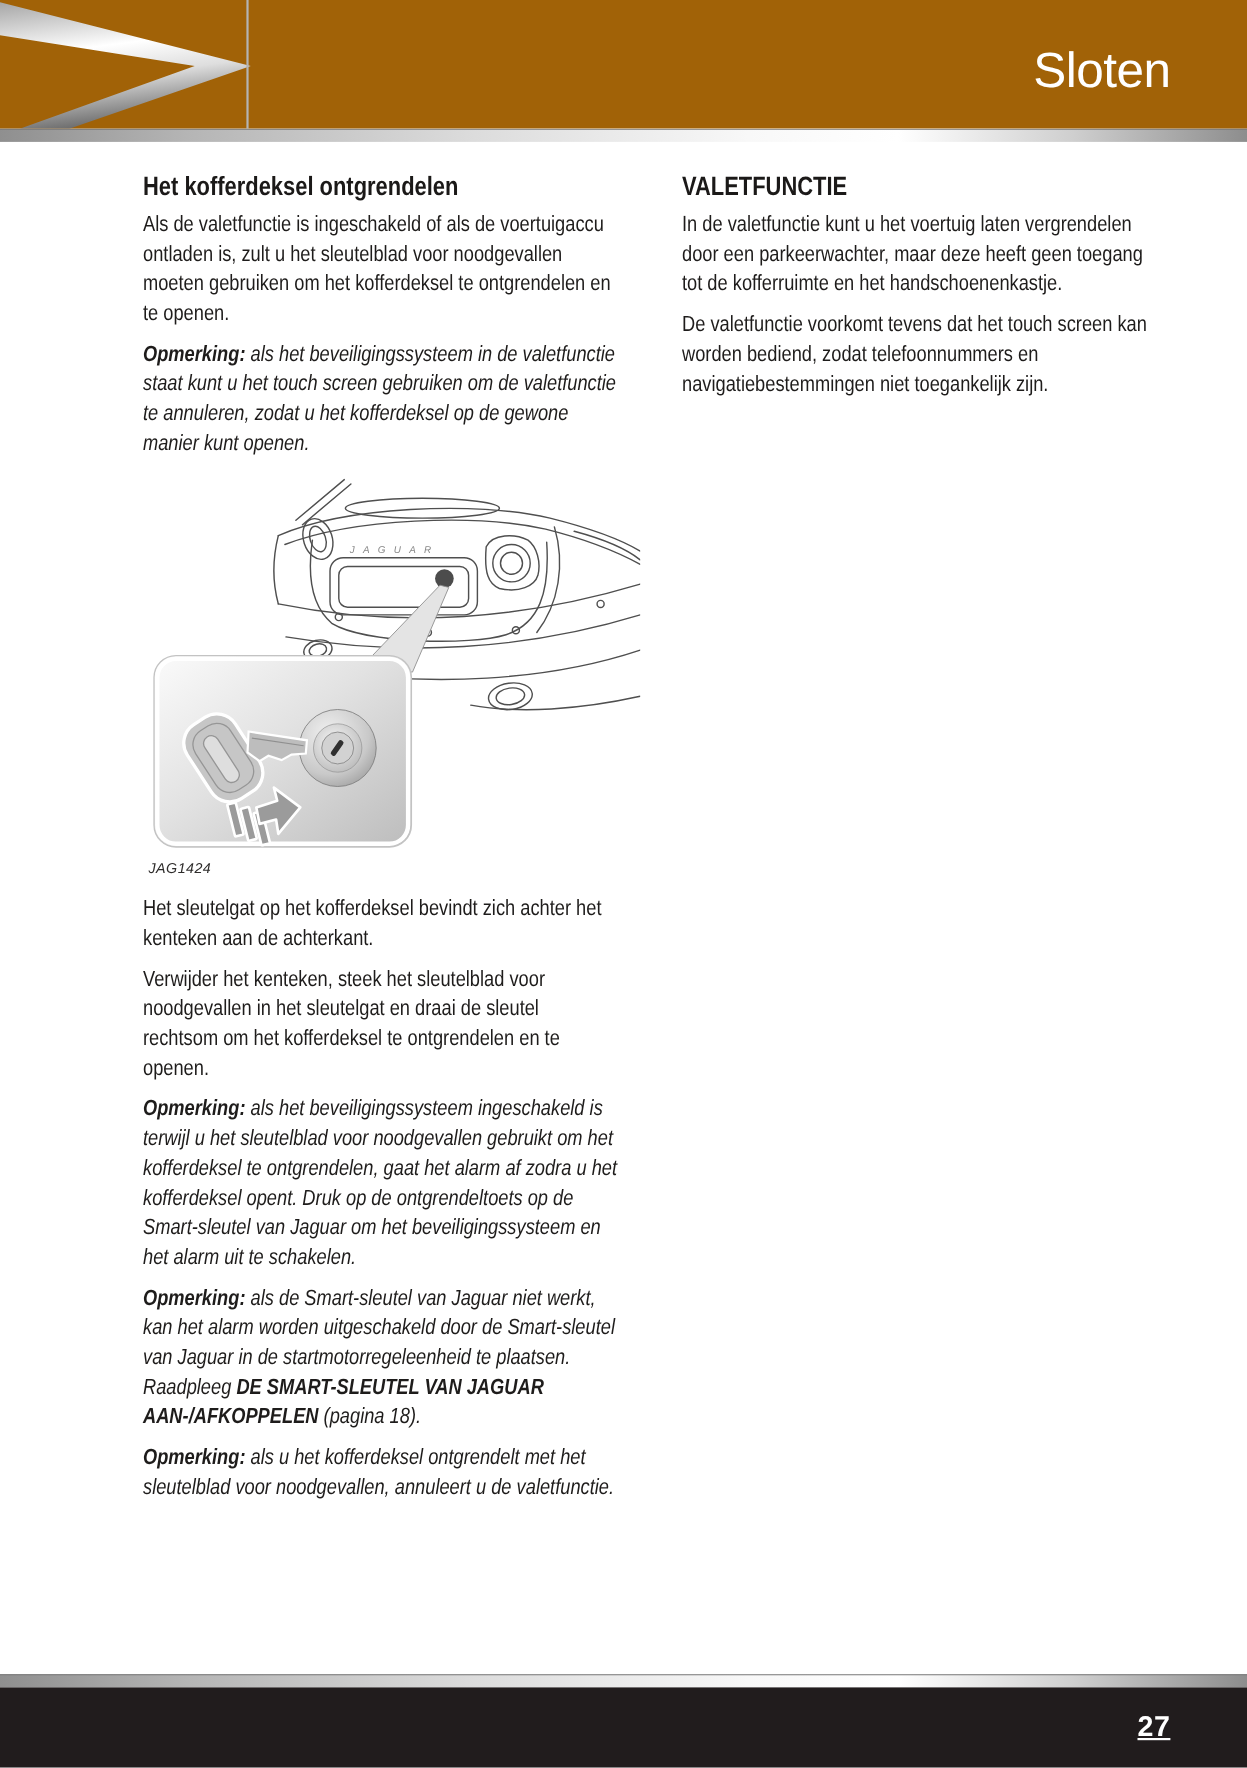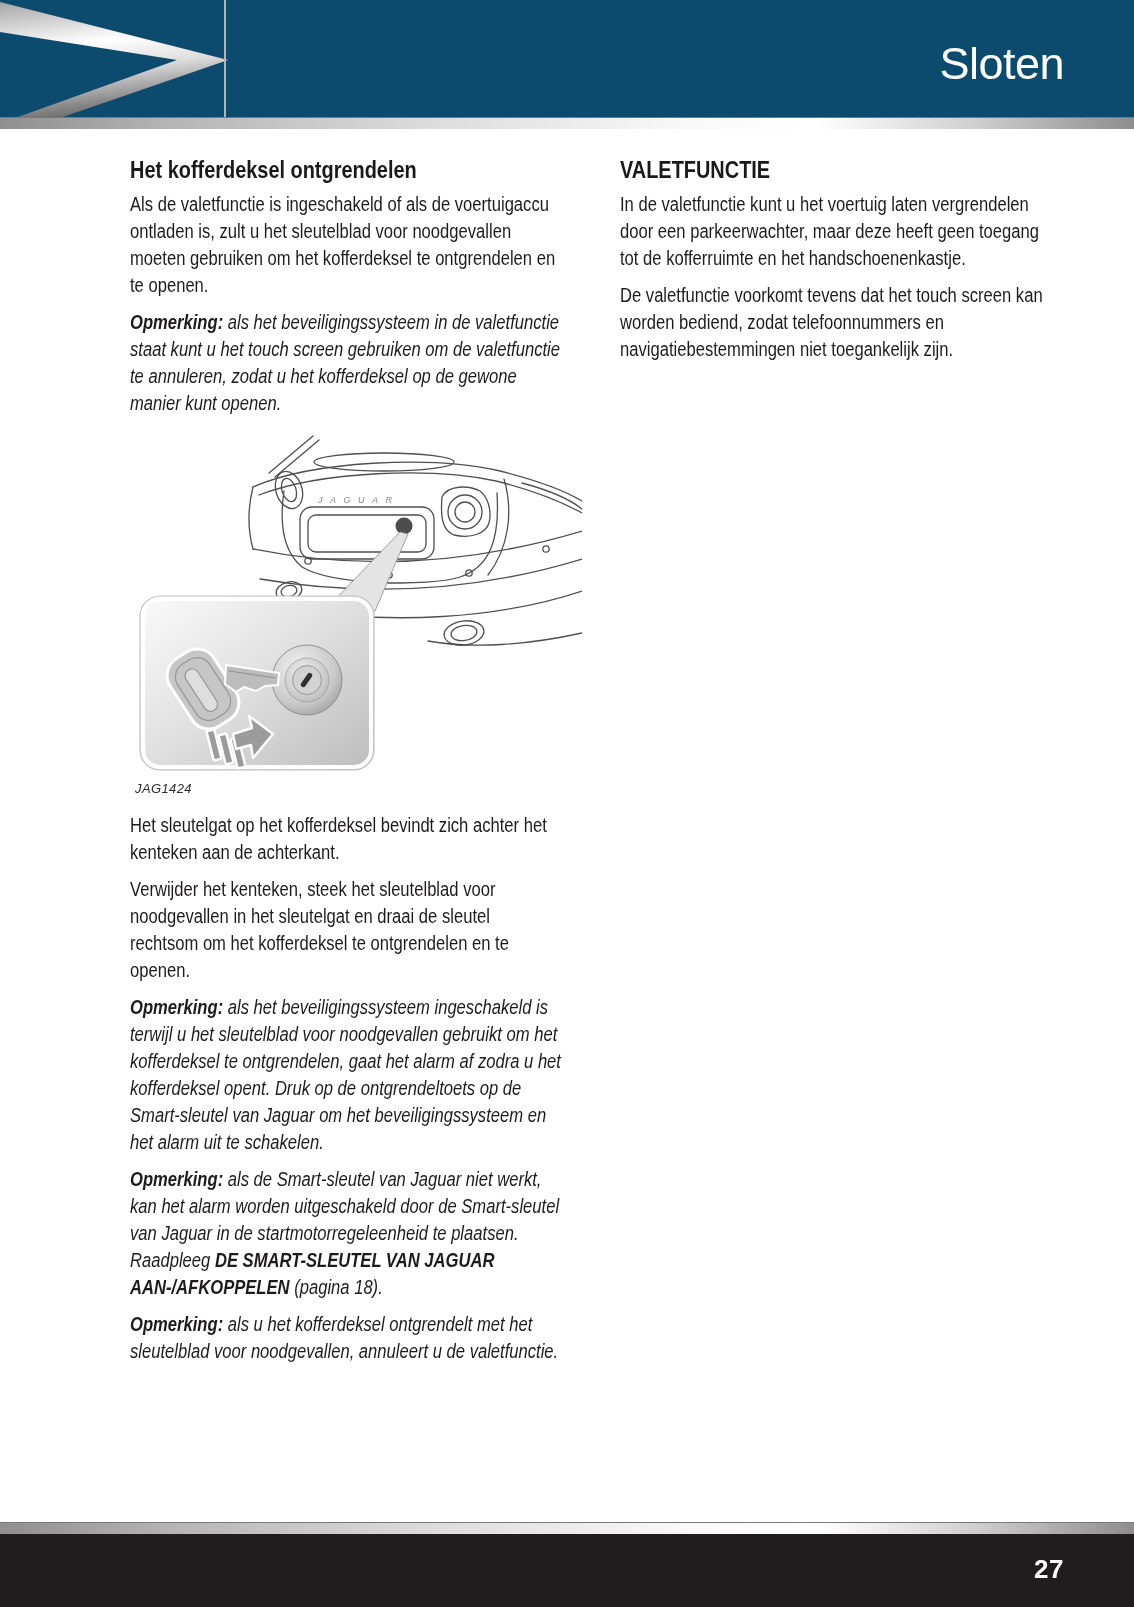--- a/index.html
+++ b/index.html
@@ -1,37 +1,37 @@
 <!DOCTYPE html>
 <html><head>
 <meta charset="utf-8">
 <style>
   html,body{margin:0;padding:0;}
   body{
     width:1134px;height:1607px;position:relative;background:#ffffff;
     font-family:"Liberation Sans",sans-serif;color:#1e1c1b;overflow:hidden;
   }
   
-  .hdr{position:absolute;left:0;top:0;width:1134px;height:117px;background:#0c4a6e;}
+  .hdr{position:absolute;left:0;top:0;width:1134px;height:117px;background:#a16207;}
   .hdr-divider{position:absolute;left:224px;top:0;width:2px;height:117px;background:#b4b4b4;}
   .hdr-title{
     position:absolute;top:41px;right:70px;color:#ffffff;
     font-size:45px;line-height:46px;font-weight:400;letter-spacing:-0.5px;
   }
   .silver-bar{
     position:absolute;left:0;width:1134px;height:12px;
     background:linear-gradient(90deg,#8f8f8f 0%,#b5b5b5 15%,#dcdcdc 38%,#f8f8f8 60%,#ffffff 72%,#cfcfcf 86%,#8d8d8d 100%);
     box-shadow:inset 0 1px 0 #787878;
   }
   .hdr-bar{top:117px;}
   .ftr-bar{top:1522px;}
   .ftr-black{position:absolute;left:0;top:1534px;width:1134px;height:73px;background:#211c1d;}
   .pagenum{
     position:absolute;right:70px;top:0;height:73px;line-height:70px;
-    color:#ffffff;font-size:26px;font-weight:bold;letter-spacing:0.5px;
+    color:#ffffff;font-size:26px;font-weight:bold;letter-spacing:0.5px;text-decoration:underline;
   }
   
   .col{position:absolute;width:520px;}
   .col-left{left:130px;top:157px;}
   .col-right{left:620px;top:157px;}
   .sq{transform:scaleX(0.83);transform-origin:0 0;} 
   h2{font-size:24px;line-height:26px;font-weight:bold;margin:0 0 8px 0;white-space:nowrap;color:#1b1918;}
   p{font-size:20px;line-height:27px;margin:0 0 10px 0;}
   .note{font-style:italic;}
   .nlabel,.ref{font-weight:bold;}

